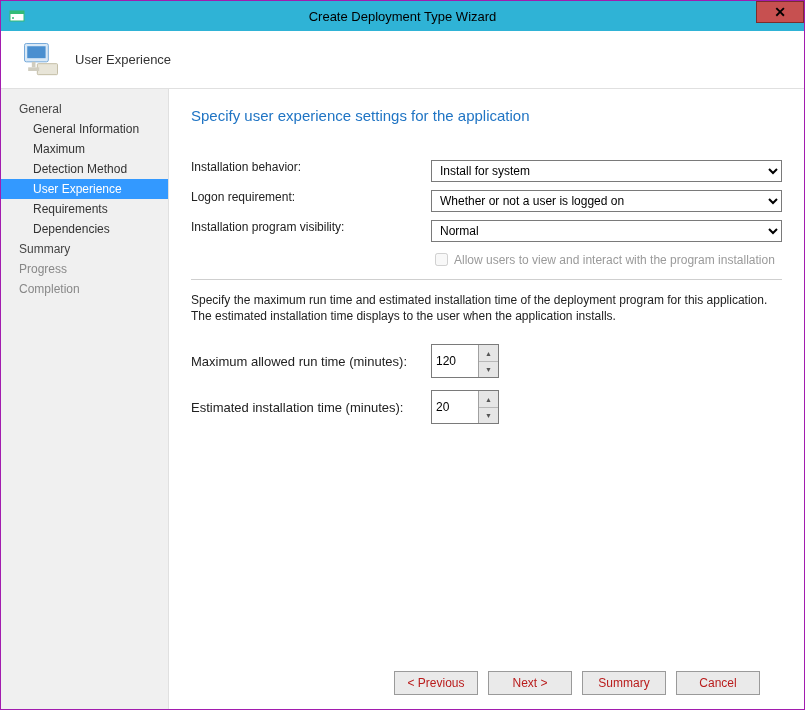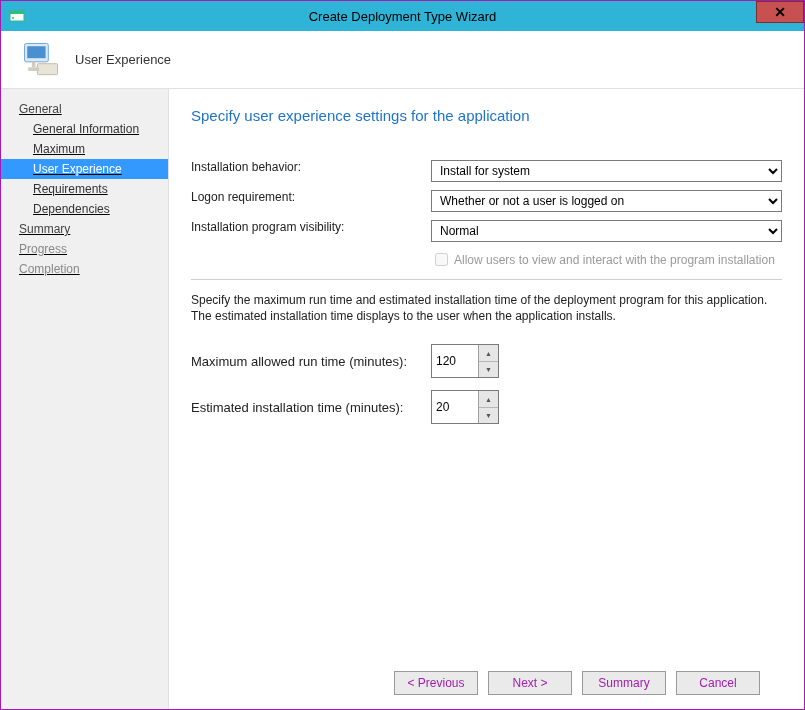--- a/index.html
+++ b/index.html
@@ -38,21 +38,20 @@
   }
   .header-icon { width: 44px; height: 44px; margin-right: 12px; }
   .header-title { font-size: 13px; color: #333; }
   .body {
     flex: 1; display: flex; min-height: 0;
   }
   .sidebar {
     width: 168px; background: #f0f0f0;
     border-right: 1px solid #e0e0e0;
     padding-top: 10px;
-    text-decoration: underline;
   }
   .nav-item {
     padding: 3px 10px 3px 18px;
     color: #333; cursor: pointer;
     font-size: 12px;
   }
   .nav-item.top { padding-left: 18px; color: #444; }
   .nav-item.sub { padding-left: 32px; }
   .nav-item.selected {
     background: #3399ff; color: #fff;
@@ -104,21 +103,21 @@
   }
   .spin-btns div:first-child { border-bottom: 1px solid #b8b8b8; }
   .content-inner { flex: 1; }
   .footer {
     padding: 14px 22px;
     display: flex; justify-content: flex-end; gap: 10px;
   }
   .btn {
     min-width: 84px; height: 24px;
     border: 1px solid #9a9a9a; background: #eaeaea;
-    font-size: 12px; color: #a21caf;
+    font-size: 12px; color: #b91c1c;
     cursor: pointer;
     padding: 0 10px;
   }
 </style>
 </head>
 <body>
 
 <div class="window">
 
   <div class="titlebar">
@@ -147,20 +146,21 @@
     </span>
     <span class="header-title">User Experience</span>
   </div>
 
   <div class="body">
 
     <div class="sidebar">
       <div class="nav-item top">General</div>
       <div class="nav-item sub">General Information</div>
       <div class="nav-item sub">Maximum</div>
+      <div class="nav-item sub">Detection Method</div>
       <div class="nav-item sub selected">User Experience</div>
       <div class="nav-item sub">Requirements</div>
       <div class="nav-item sub">Dependencies</div>
       <div class="nav-item top">Summary</div>
       <div class="nav-item top muted">Progress</div>
       <div class="nav-item top muted">Completion</div>
     </div>
 
     <div class="main">
       <div class="content-inner">

